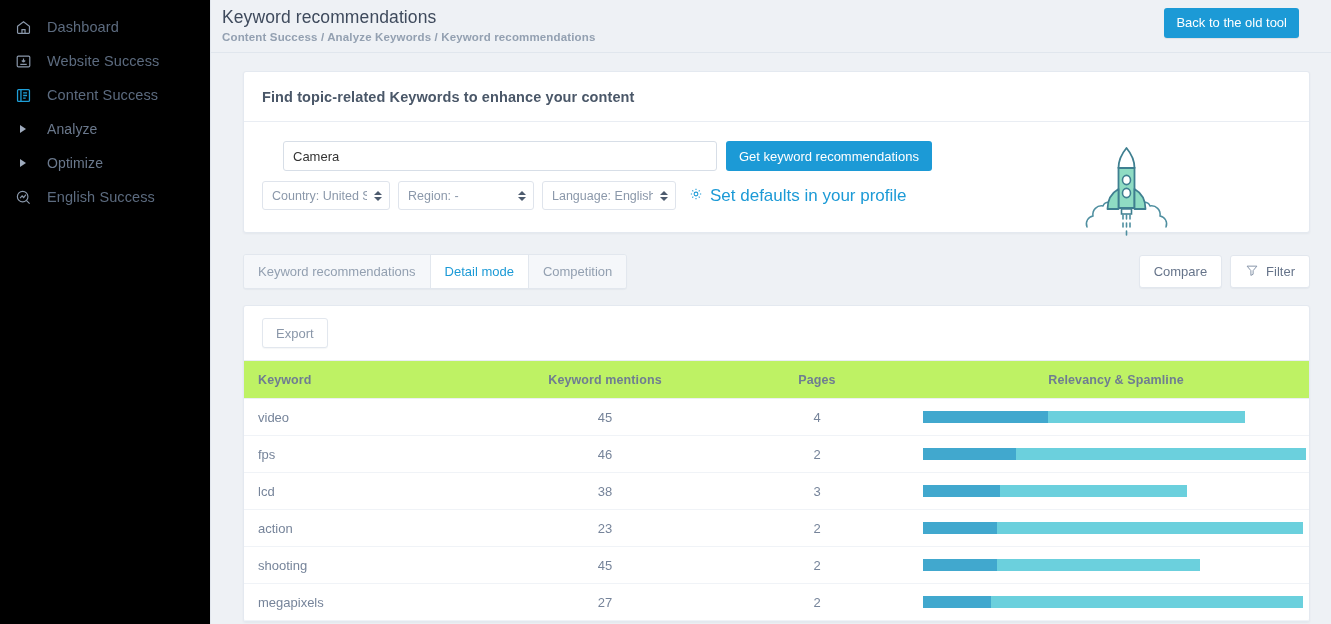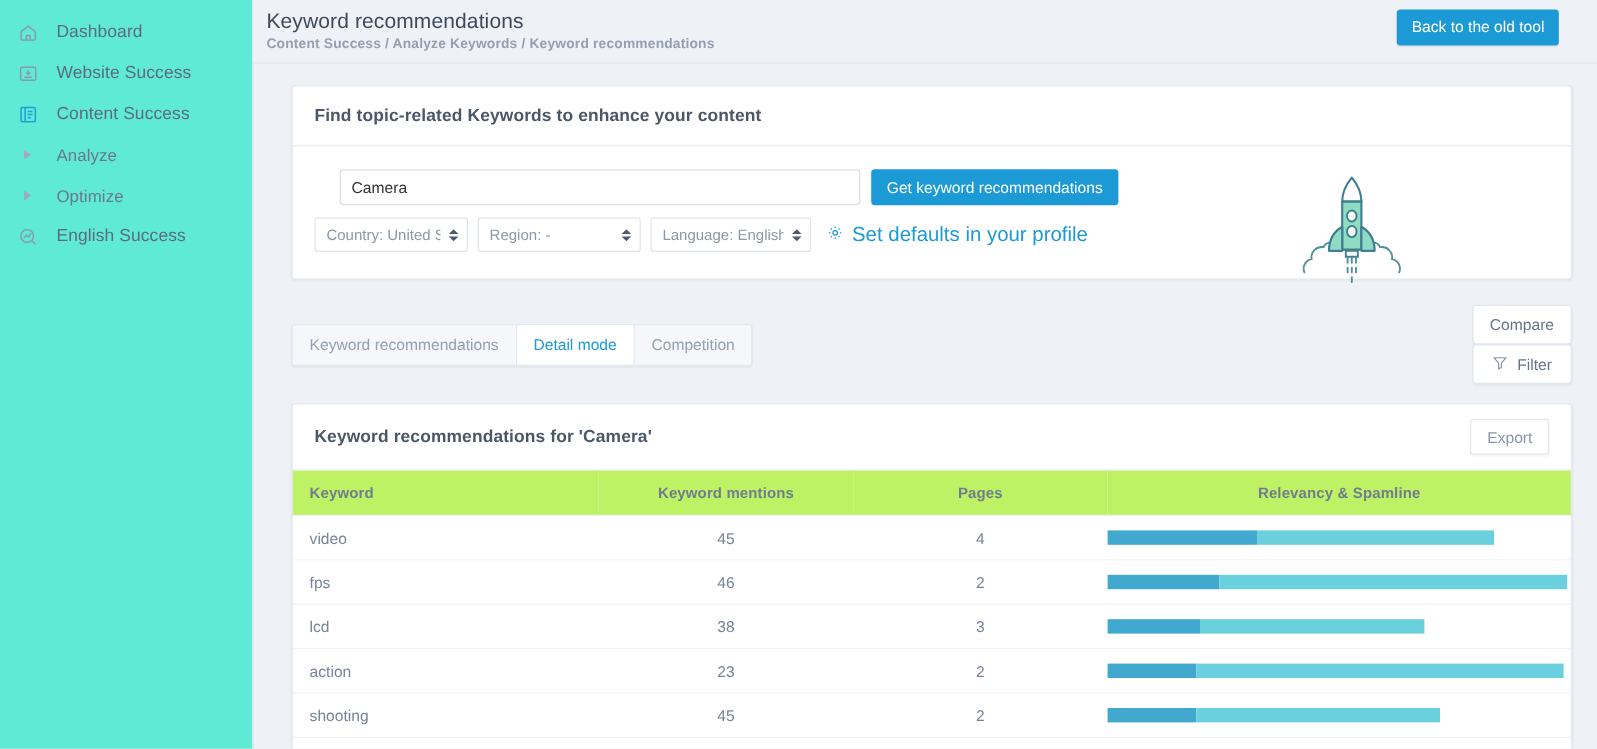--- a/index.html
+++ b/index.html
@@ -11,21 +11,21 @@
     font-family: "Liberation Sans", sans-serif;
     background: #eef1f5;
     color: #5b6b80;
     -webkit-font-smoothing: antialiased;
   }
   .app { display: flex; width: 1331px; height: 624px; }
 
   
   .sidebar {
     width: 211px; min-width: 211px; height: 624px;
-    background: #5eead4;
+    background: #000000;
     border-right: 1px solid #e2e7ee;
     padding-top: 10px;
   }
   .nav-item {
     display: flex; align-items: center;
     height: 34px;
     padding-left: 8px;
     cursor: pointer;
   }
   .nav-icon {
@@ -139,21 +139,21 @@
     box-shadow: 0 1px 1px rgba(33,50,73,.04);
   }
   .tab {
     padding: 0 14px; height: 33px; line-height: 33px;
     font-size: 13px; color: #93a0b1; cursor: pointer;
     border-right: 1px solid #e2e7ee; background: #f5f7fa;
     white-space: nowrap;
   }
   .tab:last-child { border-right: none; }
   .tab.active { background: #fff; color: #1c9ad6; }
-  .right-btns { display: flex; flex-direction: column; }
+  .right-btns { display: flex; }
   .btn-ghost {
     display: flex; align-items: center; justify-content: center;
     height: 33px; padding: 0 14px; margin-left: 8px;
     background: #fff; border: 1px solid #e2e7ee; border-radius: 3px;
     font-size: 13px; color: #66748a; cursor: pointer; font-family: inherit;
     box-shadow: 0 1px 1px rgba(33,50,73,.04);
   }
   .btn-ghost .lbl { margin-left: 7px; }
 
   
@@ -361,21 +361,20 @@
                 <path d="M3 4.5h14l-5.4 6.4v5.2l-3.2 1.6v-6.8L3 4.5Z"></path>
               </svg>
             </span>
             <span class="lbl">Filter</span>
           </button>
         </div>
       </div>
 
       <section class="card table-card">
         <div class="card-head">
-          <span class="card-title">Keyword recommendations for 'Camera'</span>
           <button class="btn-export">Export</button>
         </div>
 
         <table>
           <thead>
             <tr>
               <th class="col-kw">Keyword</th>
               <th class="col-men">Keyword mentions</th>
               <th class="col-pg">Pages</th>
               <th class="col-rel">Relevancy &amp; Spamline</th>

